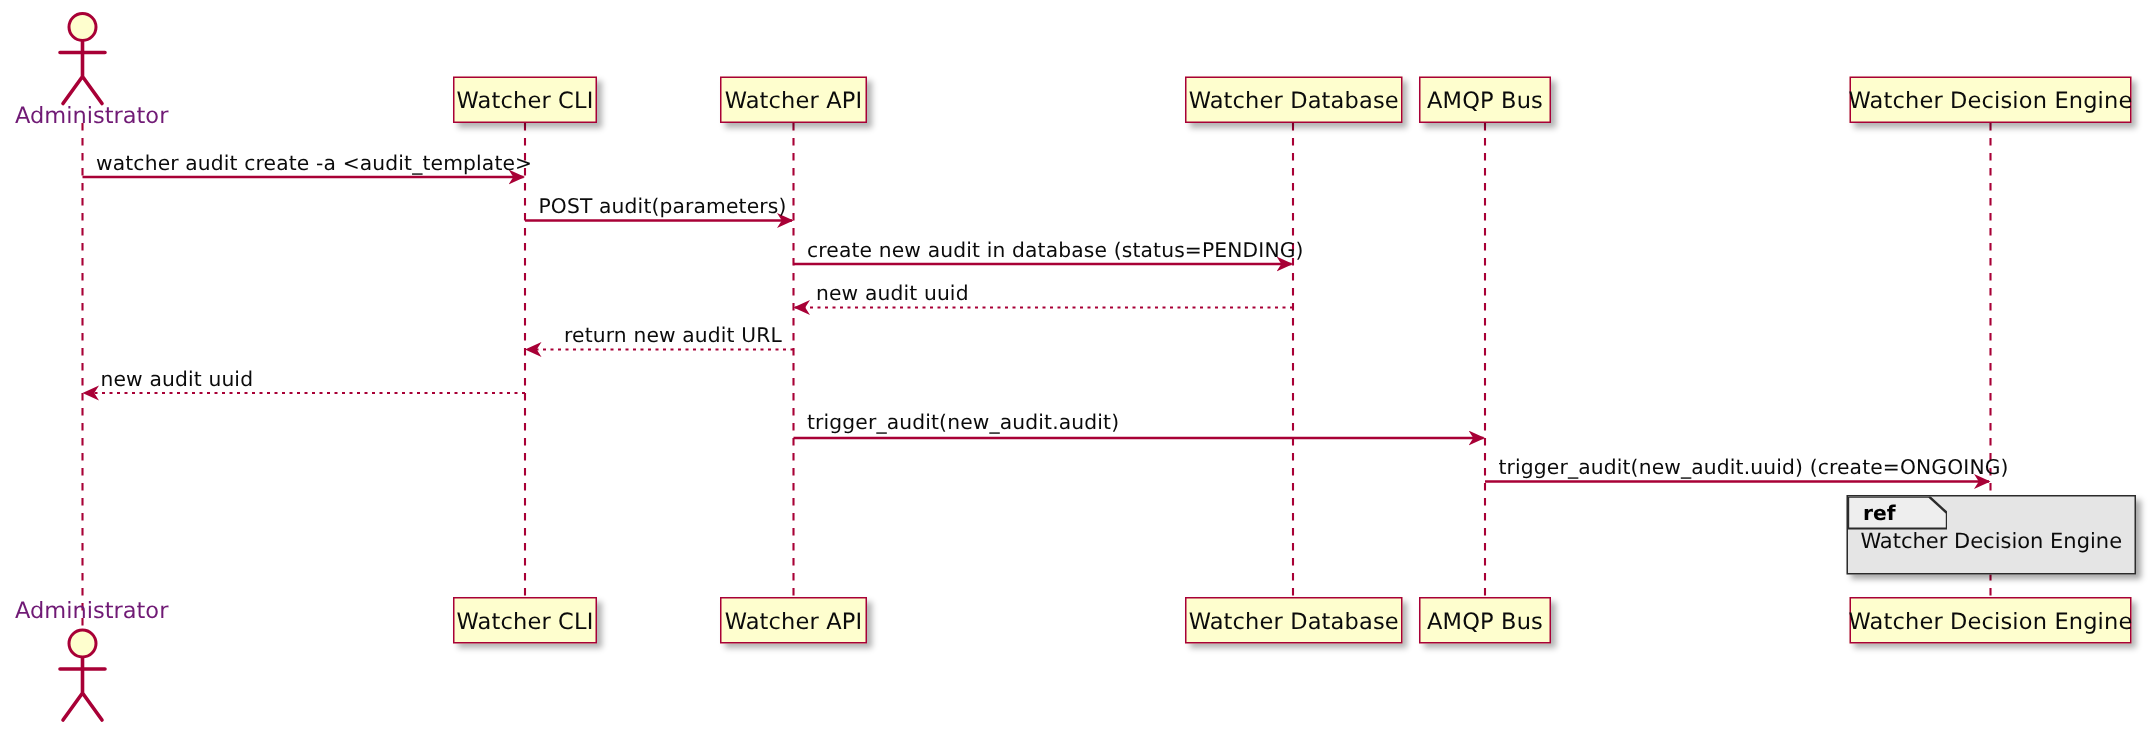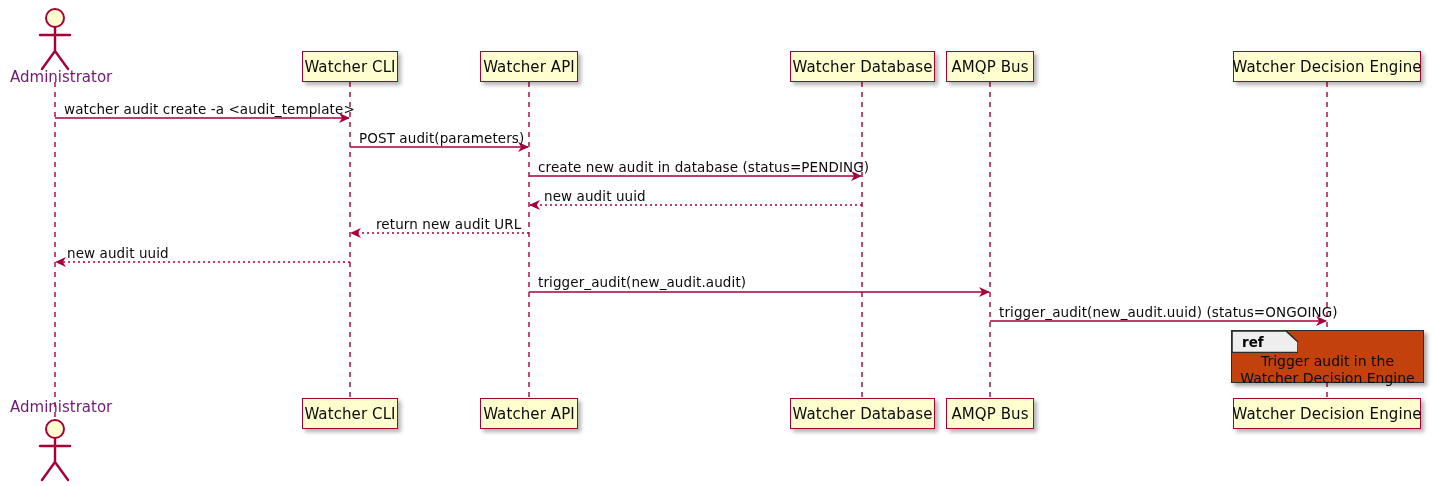--- a/index.html
+++ b/index.html
@@ -29,21 +29,21 @@
     font-size:13.5px;
     color:#0b0b0b;
     white-space:nowrap;
     letter-spacing:0.1px;
   }
   .actor-label{
     position:absolute;font-size:15px;color:#701a75;white-space:nowrap;
   }
   .refbox{
     position:absolute;
-    background:#c2410c;
+    background:#e5e5e5;
     border:1.6px solid #2b2b2b;
     box-shadow:3px 3px 4px rgba(0,0,0,0.35);
     box-sizing:border-box;
   }
   .ref-body{
     position:absolute;left:0;top:22px;width:100%;
     text-align:center;font-size:14px;color:#0b0b0b;line-height:17px;
   }
   .ref-body div{white-space:nowrap;}
 </style>
@@ -113,31 +113,30 @@
     </div>
 
   <div id="labels">
       <div class="msg-label" style="left: 64px; top: 101px;">watcher audit create -a &lt;audit_template&gt;</div>
       <div class="msg-label" style="left: 359px; top: 130px;">POST audit(parameters)</div>
       <div class="msg-label" style="left: 538px; top: 159px;">create new audit in database (status=PENDING)</div>
       <div class="msg-label" style="left: 544px; top: 188px;">new audit uuid</div>
       <div class="msg-label" style="left: 376px; top: 216px;">return new audit URL</div>
       <div class="msg-label" style="left: 67px; top: 245px;">new audit uuid</div>
       <div class="msg-label" style="left: 538px; top: 274px;">trigger_audit(new_audit.audit)</div>
-      <div class="msg-label" style="left: 999px; top: 304px;">trigger_audit(new_audit.uuid) (status=ONGOING)</div>
+      <div class="msg-label" style="left: 999px; top: 304px;">trigger_audit(new_audit.uuid) (create=ONGOING)</div>
     </div>
 
   <div class="actor-label" id="actor-top-label" style="left:10px;top:68px;">Administrator</div>
   <div class="actor-label" id="actor-bottom-label" style="left:10px;top:398px;">Administrator</div>
 
   <div class="refbox" id="ref-block" style="left: 1231px; top: 330px; width: 193px; height: 53px;">
 
     <svg class="ref-notch" id="ref-notch" width="66" height="22" style="position:absolute;left:0;top:0;">
         <path d="M0,0 L54,0 L66,11 L66,21.5 L0,21.5 Z" fill="#EEEEEE" stroke="#2b2b2b" stroke-width="1.6"></path>
         <text x="10" y="15.5" font-family="DejaVu Sans, Liberation Sans, sans-serif" font-size="13.5" font-weight="bold" fill="#000">ref</text>
       </svg>
     <div class="ref-body" id="ref-body">
-        <div>Trigger audit in the</div>
         <div>Watcher Decision Engine</div>
       </div>
   </div>
 
 </div>
 
 </body></html>

